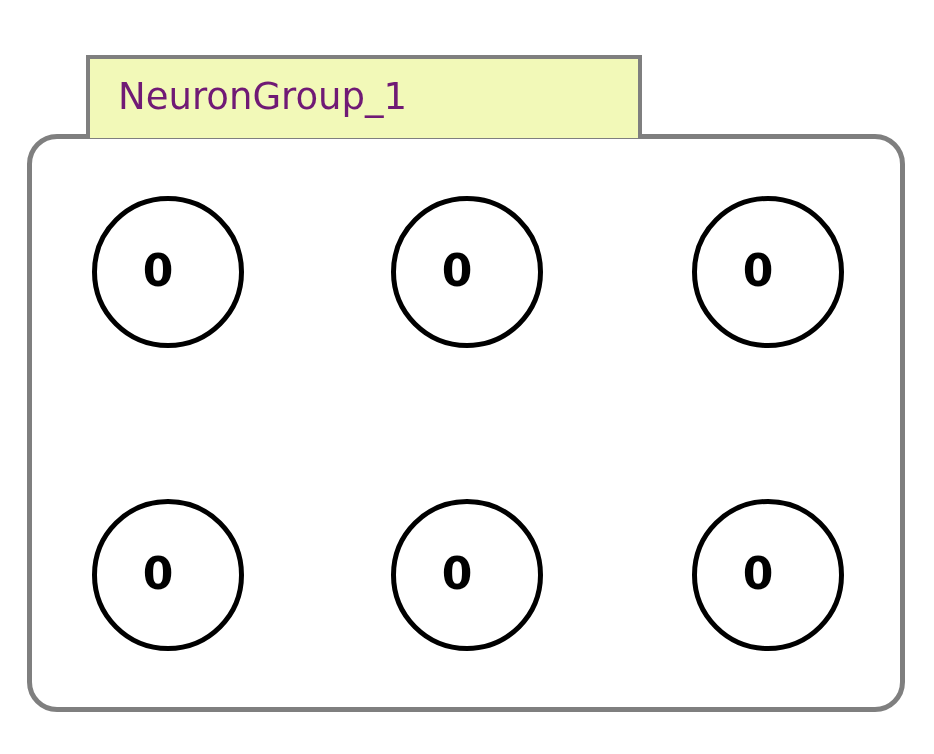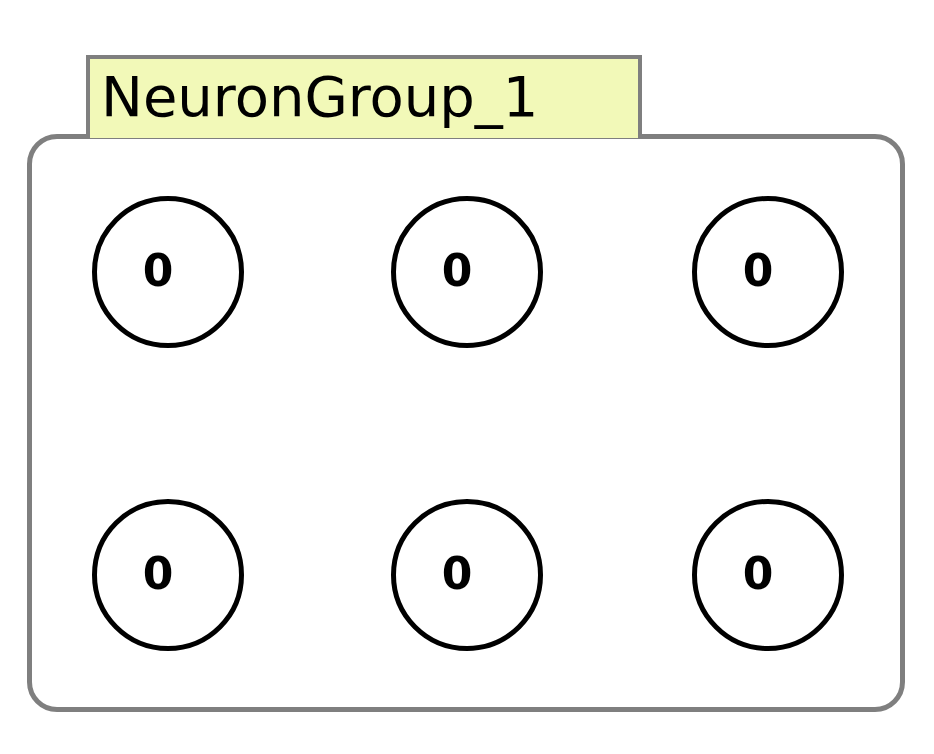--- a/index.html
+++ b/index.html
@@ -30,25 +30,25 @@
     height: 79px;
     box-sizing: border-box;
     background: #f2f9b8;
     border: 4px solid #7f7f7f;
     border-bottom: none;
     z-index: 3;
     display: flex;
     align-items: center;
   }
   .group-tab-label {
-    font-size: 56px;
+    font-size: 37px;
     line-height: 1;
-    color: #000000;
+    color: #701a75;
     font-weight: 400;
-    padding-left: 11px;
+    padding-left: 28px;
     letter-spacing: 0px;
     white-space: nowrap;
   }
 
   
   .group-body {
     position: absolute;
     left: 27px;
     top: 134px;
     width: 878px;

